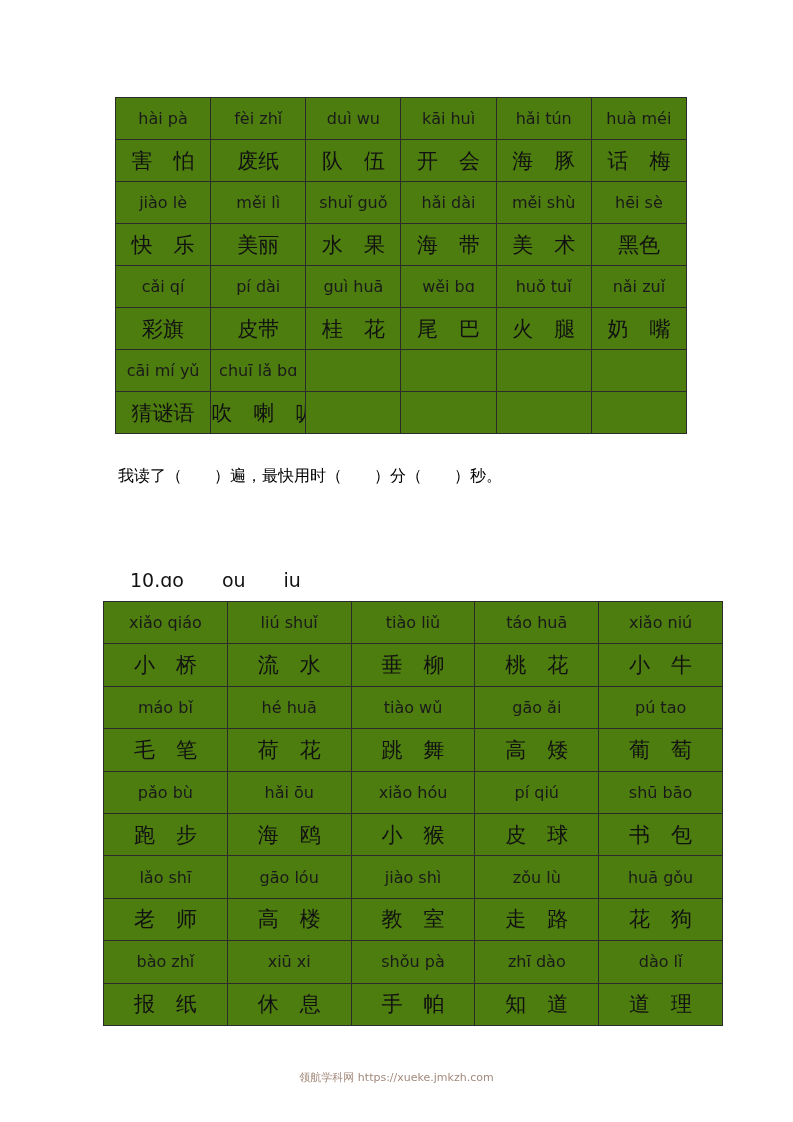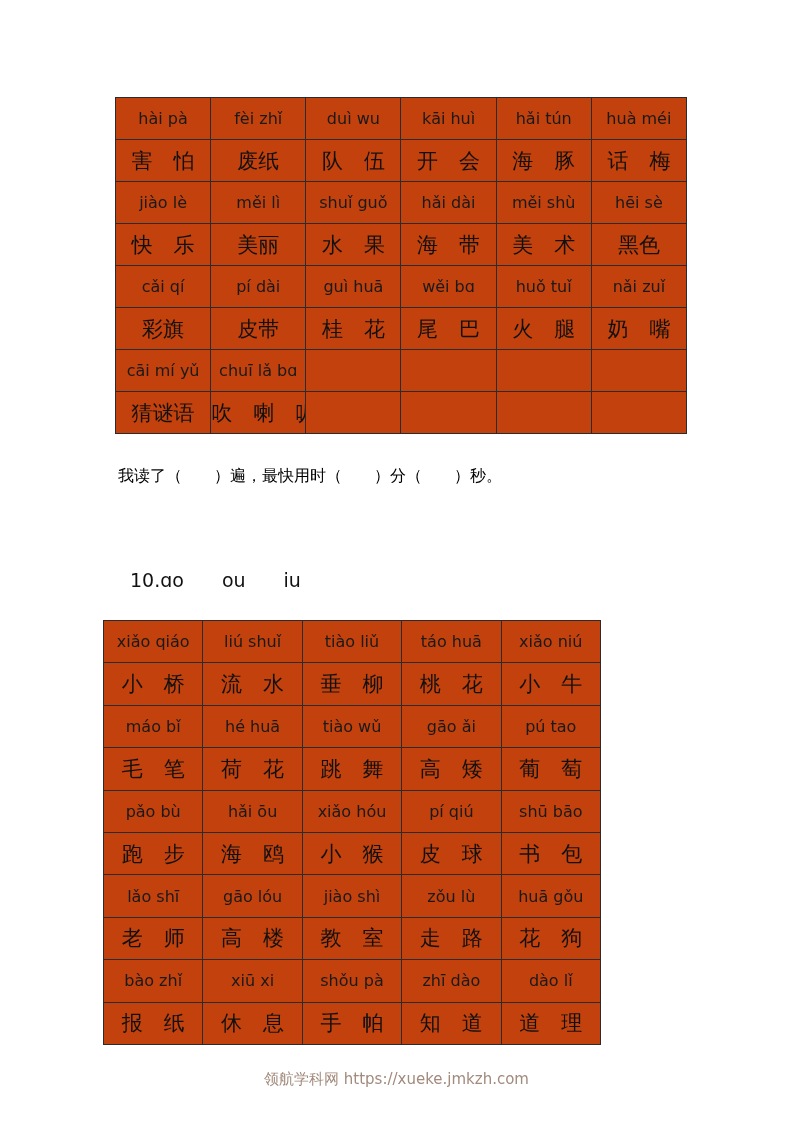--- a/index.html
+++ b/index.html
@@ -3,44 +3,44 @@
 <meta charset="utf-8">
 <style>
   * { margin:0; padding:0; box-sizing:border-box; }
   html,body { background:#ffffff; }
   body {
     width:793px; height:1122px; position:relative;
     font-family:"Liberation Sans", sans-serif; color:#141414;
   }
   .page { position:absolute; inset:0; background:#ffffff; overflow:hidden; }
 
-  table.grid { border-collapse:collapse; position:absolute; table-layout:fixed; background:#c2410c; }
+  table.grid { border-collapse:collapse; position:absolute; table-layout:fixed; background:#4d7c0f; }
   table.grid td {
     border:1px solid #2b2b2b; text-align:center; vertical-align:middle;
     overflow:hidden; white-space:nowrap;
   }
   .t1 { left:115px; top:97px; width:572px; }
   .t1 td { height:42px; }
-  .t2 { left:103px; top:620px; width:498px; }
+  .t2 { left:103px; top:601px; width:620px; }
   .t2 td { height:42.4px; }
 
   tr.py td { font-family:"DejaVu Sans","Liberation Sans",sans-serif; font-size:16px; color:#1a1a1a; }
   tr.hz td { font-family:Liberation Serif, serif; font-size:21px; color:#111; }
 
   .note {
     position:absolute; left:118px; top:466px; width:560px;
     font-family:"DejaVu Serif","Liberation Serif",serif; font-size:16px; color:#000000;
   }
   .section-title {
     position:absolute; left:130px; top:568px;
     font-family:"DejaVu Sans","Liberation Sans",sans-serif; font-size:19px; color:#111;
   }
   .footer {
     position:absolute; left:0; right:0; top:1070px; text-align:center;
-    font-size:15px; font-family:"DejaVu Sans","Liberation Sans",sans-serif;
+    font-size:11px; font-family:"DejaVu Sans","Liberation Sans",sans-serif;
   }
 </style>
 </head>
 <body>
 
 <div class="page">
 
   <table class="grid t1">
     <tbody>
       <tr class="py">

